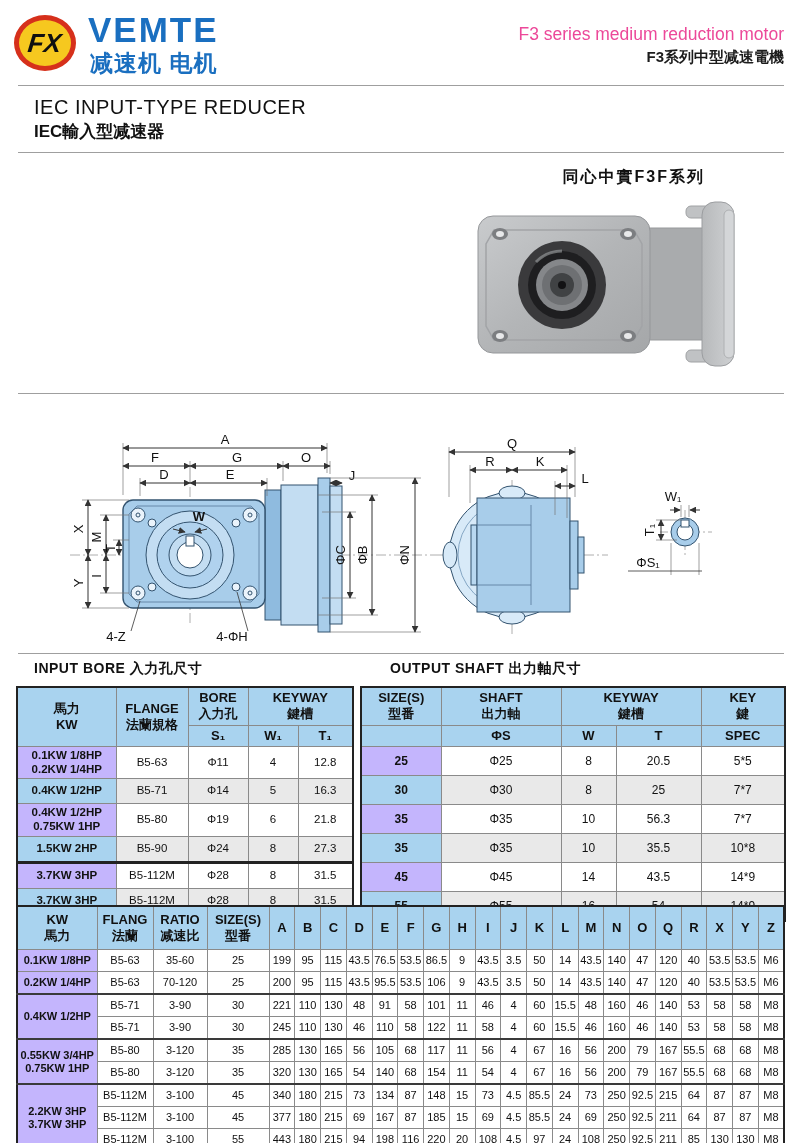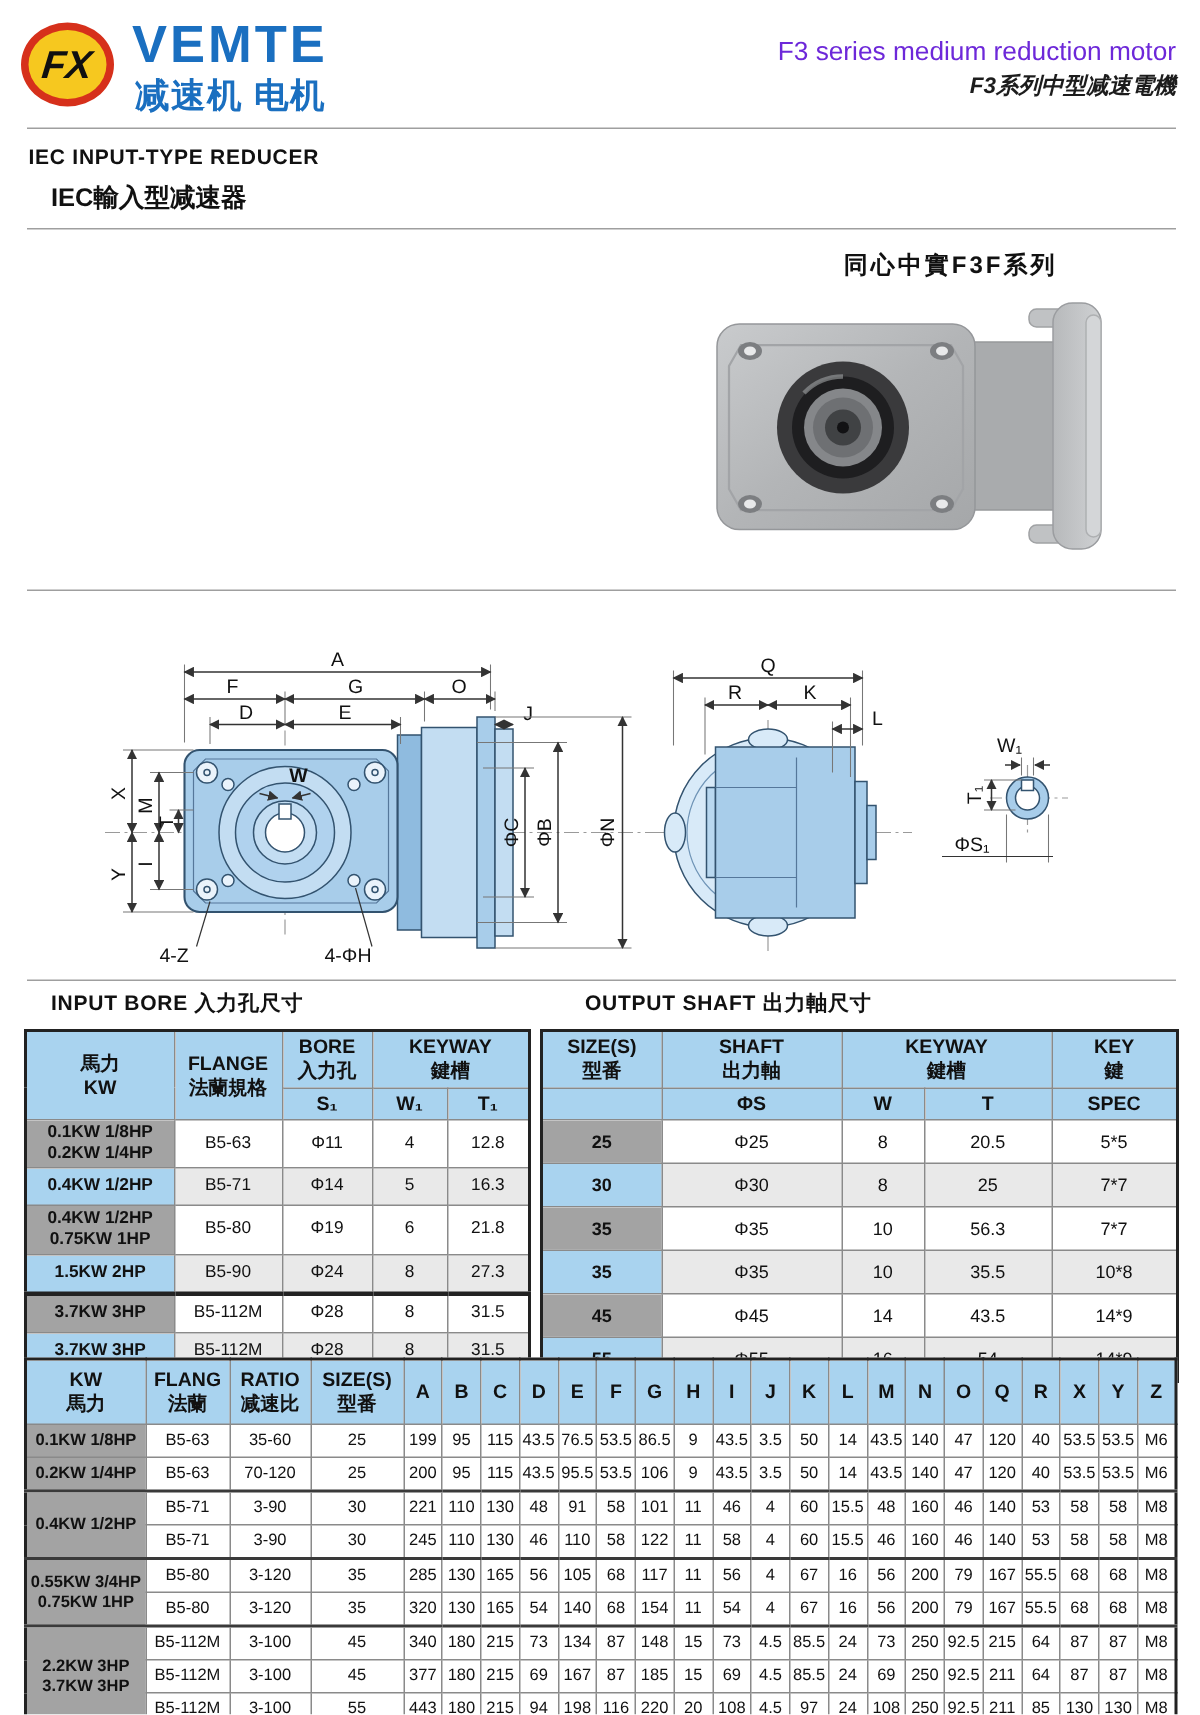--- a/index.html
+++ b/index.html
@@ -9,39 +9,39 @@
   .hr{position:absolute;height:1px;background:#9f9f9f;left:18px;width:766px;}
   .pre{white-space:pre-line;}
 
   
   .logo-badge{position:absolute;left:14px;top:15px;width:62px;height:56px;border-radius:50%;
               background:#f6c81f;border:5px solid #d6301b;box-sizing:border-box;
               display:flex;align-items:center;justify-content:center;}
   .logo-badge span{font-weight:900;font-style:italic;font-size:26px;color:#101010;transform:skewX(-6deg);}
   .brand{position:absolute;left:88px;top:12px;font-size:35px;font-weight:900;color:#1a6fc0;letter-spacing:2px;line-height:1;}
   .brand-sub{position:absolute;left:90px;top:48px;font-size:23px;font-weight:800;color:#1a6fc0;letter-spacing:1px;}
-  .h-right-en{position:absolute;right:16px;top:24px;font-size:17.5px;color:#6d28d9;}
-  .h-right-zh{position:absolute;right:16px;top:48px;font-size:15px;font-weight:700;color:#1c1c1c;font-style:italic;}
-
-  .sec-title-en{position:absolute;left:19px;top:96px;font-size:14px;font-weight:700;letter-spacing:.5px;}
+  .h-right-en{position:absolute;right:16px;top:24px;font-size:17.5px;color:#ec4899;}
+  .h-right-zh{position:absolute;right:16px;top:48px;font-size:15px;font-weight:700;color:#1c1c1c;}
+
+  .sec-title-en{position:absolute;left:34px;top:96px;font-size:20px;font-weight:400;letter-spacing:.5px;}
   .sec-title-zh{position:absolute;left:34px;top:120px;font-size:17px;font-weight:700;}
 
   .photo-caption{position:absolute;left:445px;top:167px;width:260px;text-align:right;
                  font-size:16px;font-weight:700;letter-spacing:2px;}
 
   .draw-title{position:absolute;left:34px;top:399px;font-size:15px;font-weight:800;letter-spacing:.5px;}
 
   .tbl-title{position:absolute;font-size:14px;font-weight:800;letter-spacing:.5px;}
 
   table{border-collapse:collapse;table-layout:fixed;background:#fff;}
   table.frame{border:2px solid #222;}
   th,td{border:1px solid #8a8a8a;text-align:center;vertical-align:middle;padding:2px 1px;
         overflow:hidden;}
   th{background:#a9d3ef;font-weight:700;}
-  td.blue{background:#a3a3a3;font-weight:700;}
+  td.blue{background:#c4b5fd;font-weight:700;}
   tr.alt td{background:#e9e9e9;}
   tr.alt td.blue{background:#a9d3ef;}
   tr.gap td{border-top:3px solid #222;}
   tr.grp td{border-top:2px solid #3a3a3a;}
 
   #ib{position:absolute;left:16px;top:686px;width:336px;font-size:11.5px;line-height:1.2;}
   #ib th{font-size:13px;line-height:1.25;}
   #ib td{height:20px;}
   #os{position:absolute;left:360px;top:686px;width:424px;font-size:12px;}
   #os th{font-size:13px;line-height:1.25;}

